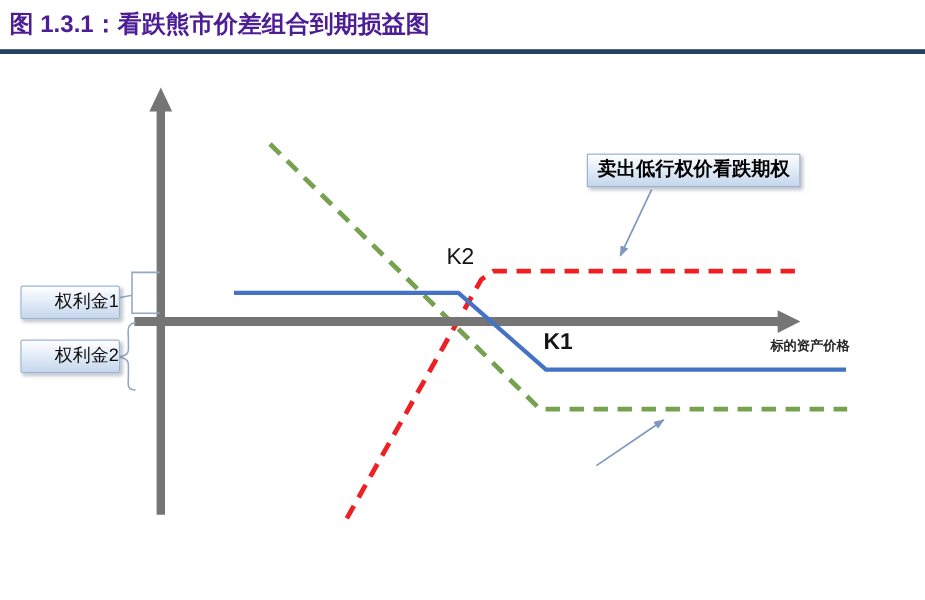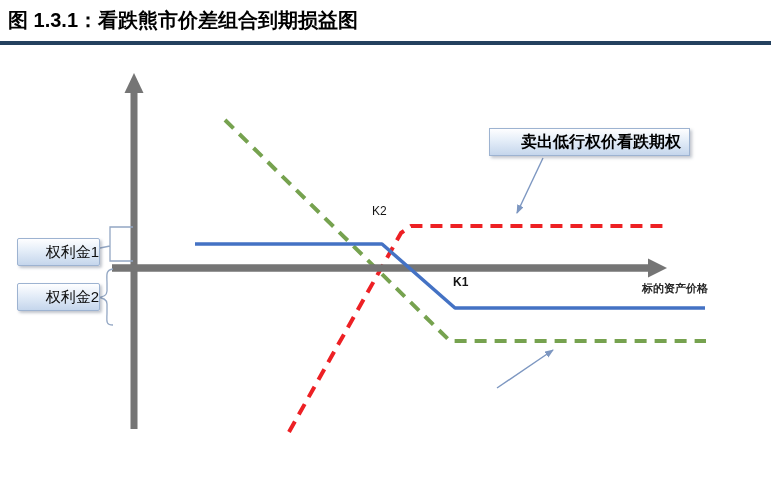--- a/index.html
+++ b/index.html
@@ -2,44 +2,43 @@
 <html><head>
 <meta charset="utf-8">
 <style>
   html,body{margin:0;padding:0;background:#fff;}
   .page{
     position:relative;width:771px;height:500px;background:#ffffff;
     font-family:"Liberation Sans","DejaVu Sans",sans-serif;overflow:hidden;
   }
   .fig-title{
     position:absolute;left:8px;top:7px;margin:0;
-    font-size:20px;font-weight:bold;color:#000000;white-space:nowrap;
+    font-size:20px;font-weight:bold;color:#4c1d95;white-space:nowrap;
   }
   .fig-rule{position:absolute;left:0;top:41px;width:771px;height:4px;background:#24415f;}
   .plot{position:absolute;left:0;top:0;}
   .pill{
     position:absolute;width:81px;height:26px;line-height:26px;text-align:right;
     font-size:15px;font-weight:500;color:#0d0d0d;
     background:linear-gradient(180deg,#fefeff 0%,#e4edf8 45%,#c5d6ec 100%);
     border:1px solid #9db3d1;border-radius:2px;
     box-shadow:2px 2px 3px rgba(100,110,130,.4);
   }
   .pill1{left:17px;top:238px;}
   .pill2{left:17px;top:283px;}
   .callout{
     position:absolute;height:26px;line-height:26px;width:176px;text-align:center;
     font-size:16px;font-weight:bold;color:#000;white-space:nowrap;
     background:linear-gradient(180deg,#fefeff 0%,#e4edf8 45%,#c5d6ec 100%);
     border:1px solid #9db3d1;
     box-shadow:2px 2px 3px rgba(100,110,130,.4);
-    padding-left:23px;
   }
   .callout-sell{left:489px;top:128px;}
   .callout-buy{left:453px;top:390px;}
-  .kmark{position:absolute;font-size:12px;color:#141414;}
+  .kmark{position:absolute;font-size:19px;color:#141414;}
   .k2{left:372px;top:204px;}
   .k1{left:453px;top:275px;font-weight:bold;}
   .xlabel{position:absolute;left:642px;top:281px;font-size:11px;font-weight:bold;color:#262626;white-space:nowrap;}
   .fig-source{position:absolute;left:6px;top:466px;font-size:15px;color:#1f1f1f;white-space:nowrap;}
 </style>
 </head>
 <body>
 
 <div class="page">
 

